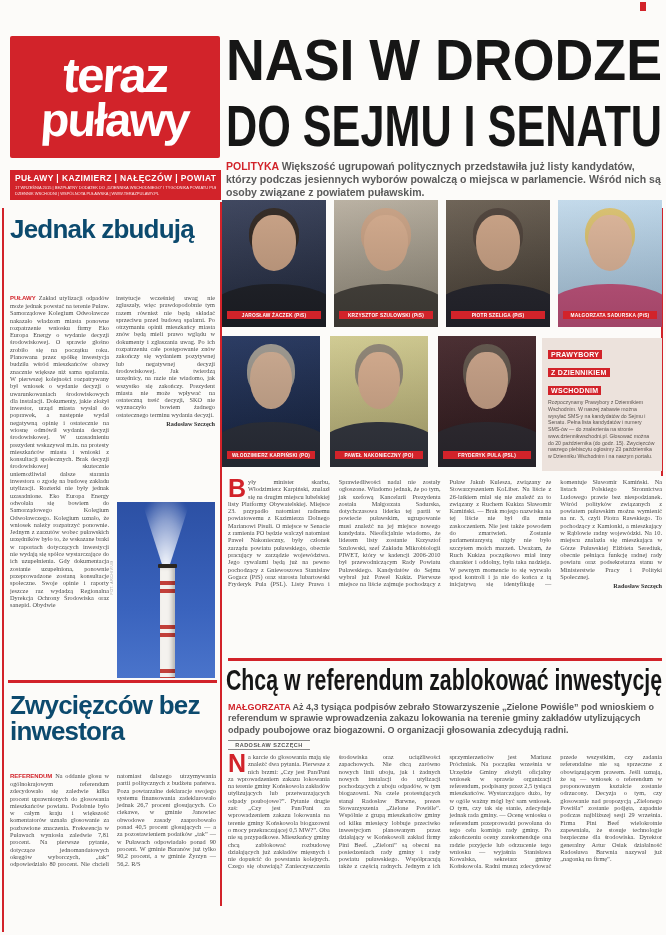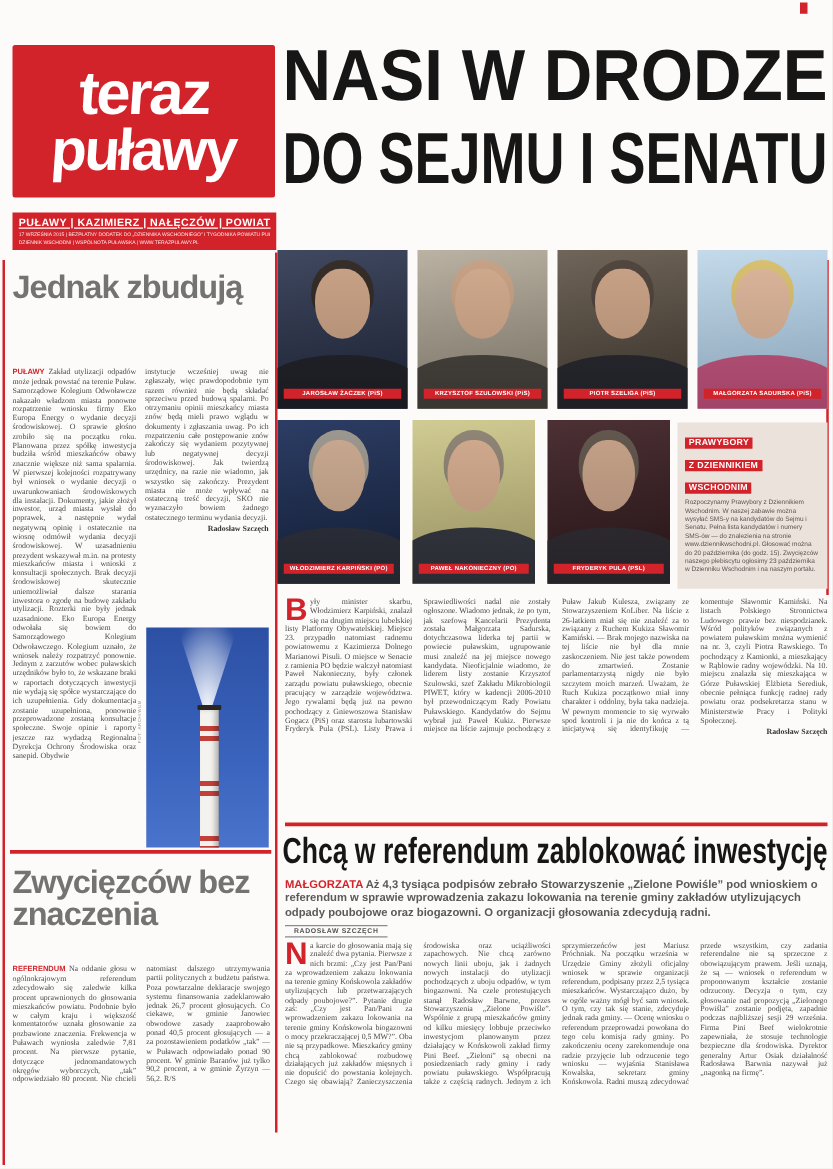--- a/index.html
+++ b/index.html
@@ -12,21 +12,21 @@
 
   
   .logo{position:absolute;left:10px;top:36px;width:210px;height:122px;background:#d2232a;
         color:#fff;display:flex;flex-direction:column;justify-content:center;align-items:center;
         border-radius:2px;}
   .logo .l1,.logo .l2{font-weight:700;line-height:0.92;letter-spacing:-2px;transform:skewX(-4deg);}
   .logo .l1{font-size:49px;}
   .logo .l2{font-size:47px;}
   .strip{position:absolute;left:10px;top:170px;width:211px;height:30px;background:#d2232a;
          color:#fff;padding:3px 5px 0 5px;box-sizing:border-box;}
-  .strip .s1{font-size:8.5px;font-weight:700;letter-spacing:0.4px;white-space:nowrap;text-decoration:underline;}
+  .strip .s1{font-size:8.5px;font-weight:700;letter-spacing:0.4px;white-space:nowrap;}
   .strip .s2,.strip .s3{font-size:4px;opacity:.9;margin-top:1.5px;white-space:nowrap;overflow:hidden;}
   .corner-mark{position:absolute;left:640px;top:2px;width:6px;height:9px;background:#d2232a;}
 
   
   .hero-svg{position:absolute;left:226px;top:26px;}
   .hero-svg text{font-family:"Liberation Sans",sans-serif;font-weight:700;fill:#161616;}
   .lead{position:absolute;left:226px;top:160px;width:436px;font-size:10.5px;line-height:1.25;
         font-weight:700;color:#5a5a5a;}
   .kicker{color:#d2232a;font-weight:700;}
 
@@ -54,21 +54,21 @@
   .body-cols{font-family:"Liberation Serif",serif;font-size:6.3px;line-height:1.16;color:#4a4a4a;
              text-align:justify;overflow:hidden;}
   .cols4{column-count:4;column-gap:9px;}
   .cols2{column-count:2;column-gap:8px;}
   .dropcap{float:left;font-family:"Liberation Sans",sans-serif;font-size:25px;line-height:20px;
            font-weight:700;color:#d2232a;padding-right:2px;}
   .redtag{color:#d2232a;font-weight:700;font-family:"Liberation Sans",sans-serif;font-size:6px;}
   .byline-end{display:block;text-align:right;font-weight:700;color:#333;margin-top:2px;}
 
   
-  .lheadline{position:absolute;font-weight:700;color:#737373;font-size:26px;line-height:1.0;
+  .lheadline{position:absolute;font-weight:700;color:#0c4a6e;font-size:26px;line-height:1.0;
              letter-spacing:-0.8px;}
   .lcol{position:absolute;}
 
   
   .chimney{position:absolute;left:117px;top:502px;width:98px;height:176px;overflow:hidden;
            background:linear-gradient(180deg,#2c50a4 0%,#3a63bd 60%,#4a74cb 100%);}
   .stack{position:absolute;left:44%;top:37%;width:15%;height:66%;
          background:
            repeating-linear-gradient(180deg,
              #f4f2ee 0 14px,#c2403a 14px 18px,#f4f2ee 18px 22px,#c2403a 22px 26px,#f4f2ee 26px 44px);
@@ -106,20 +106,24 @@
   <div class="strip">
     <div class="s1">PUŁAWY | KAZIMIERZ | NAŁĘCZÓW | POWIAT</div>
     <div class="s2">17 WRZEŚNIA 2015 | BEZPŁATNY DODATEK DO „DZIENNIKA WSCHODNIEGO” I TYGODNIKA POWIATU PUŁAWSKIEGO</div>
     <div class="s3">DZIENNIK WSCHODNI | WSPÓLNOTA PUŁAWSKA | WWW.TERAZPULAWY.PL</div>
   </div>
 
   <svg class="hero-svg" width="436" height="130">
     <text x="0" y="54" font-size="58" textLength="436" lengthAdjust="spacingAndGlyphs">NASI W DRODZE</text>
     <text x="0" y="120" font-size="58" textLength="436" lengthAdjust="spacingAndGlyphs">DO SEJMU I SENATU</text>
   </svg>
+  <div class="lead">
+    <span class="kicker">POLITYKA</span>
+    <span>Większość ugrupowań politycznych przedstawiła już listy kandydatów, którzy podczas jesiennych wyborów powalczą o miejsca w parlamencie. Wśród nich są osoby związane z powiatem puławskim.</span>
+  </div>
 
   <div class="photo" style="left: 222px; top: 200px; width: 104px; height: 127px; --bg: #39415a; --bg2: #20283c; --skin: #c9a184; --hair: #2f2620; --suit: #1f2128;">
     <div class="ph-hair"></div>
     <div class="ph-head"></div>
     <div class="ph-body"></div>
     <div class="ph-caption">JAROSŁAW ŻACZEK (PiS)</div>
   </div>
   <div class="photo" style="left: 334px; top: 200px; width: 104px; height: 127px; --bg: #b8afa0; --bg2: #8f8878; --skin: #d2a98b; --hair: #c7a083; --suit: #46423c;">
     <div class="ph-hair"></div>
     <div class="ph-head"></div>
@@ -187,21 +191,21 @@
     <div class="stack"></div>
     <div class="stack-top"></div>
   </div>
   <div class="vcredit">FOT. ARCHIWUM</div>
 
   <div class="hline" style="left:8px;top:680px;width:209px;height:3px;"></div>
   <div class="hline" style="left:228px;top:658px;width:434px;height:3px;"></div>
 
   <div class="lheadline" style="left:10px;top:692px;width:208px;">
     <div>Zwycięzców bez</div>
-    <div>znaczenia</div>
+    <div>inwestora</div>
   </div>
   <div class="body-cols cols2 abs" style="left:10px;top:772px;width:206px;height:134px;">
     <span class="redtag">REFERENDUM</span>
     <span>Na oddanie głosu w ogólnokrajowym referendum zdecydowało się zaledwie kilka procent uprawnionych do głosowania mieszkańców powiatu. Podobnie było w całym kraju i większość komentatorów uznała głosowanie za pozbawione znaczenia. Frekwencja w Puławach wyniosła zaledwie 7,81 procent. Na pierwsze pytanie, dotyczące jednomandatowych okręgów wyborczych, „tak” odpowiedziało 80 procent. Nie chcieli natomiast dalszego utrzymywania partii politycznych z budżetu państwa. Poza powtarzalne deklaracje swojego systemu finansowania zadeklarowało jednak 26,7 procent głosujących. Co ciekawe, w gminie Janowiec obwodowe zasady zaaprobowało ponad 40,5 procent głosujących — a za pozostawieniem podatków „tak” — w Puławach odpowiadało ponad 90 procent. W gminie Baranów już tylko 90,2 procent, a w gminie Żyrzyn — 56,2. R/S</span>
   </div>
 
   <svg class="bhead-svg" width="436" height="34">
     <text x="0" y="27" font-size="29" textLength="436" lengthAdjust="spacingAndGlyphs">Chcą w referendum zablokować inwestycję</text>
   </svg>
   <div class="blead">

